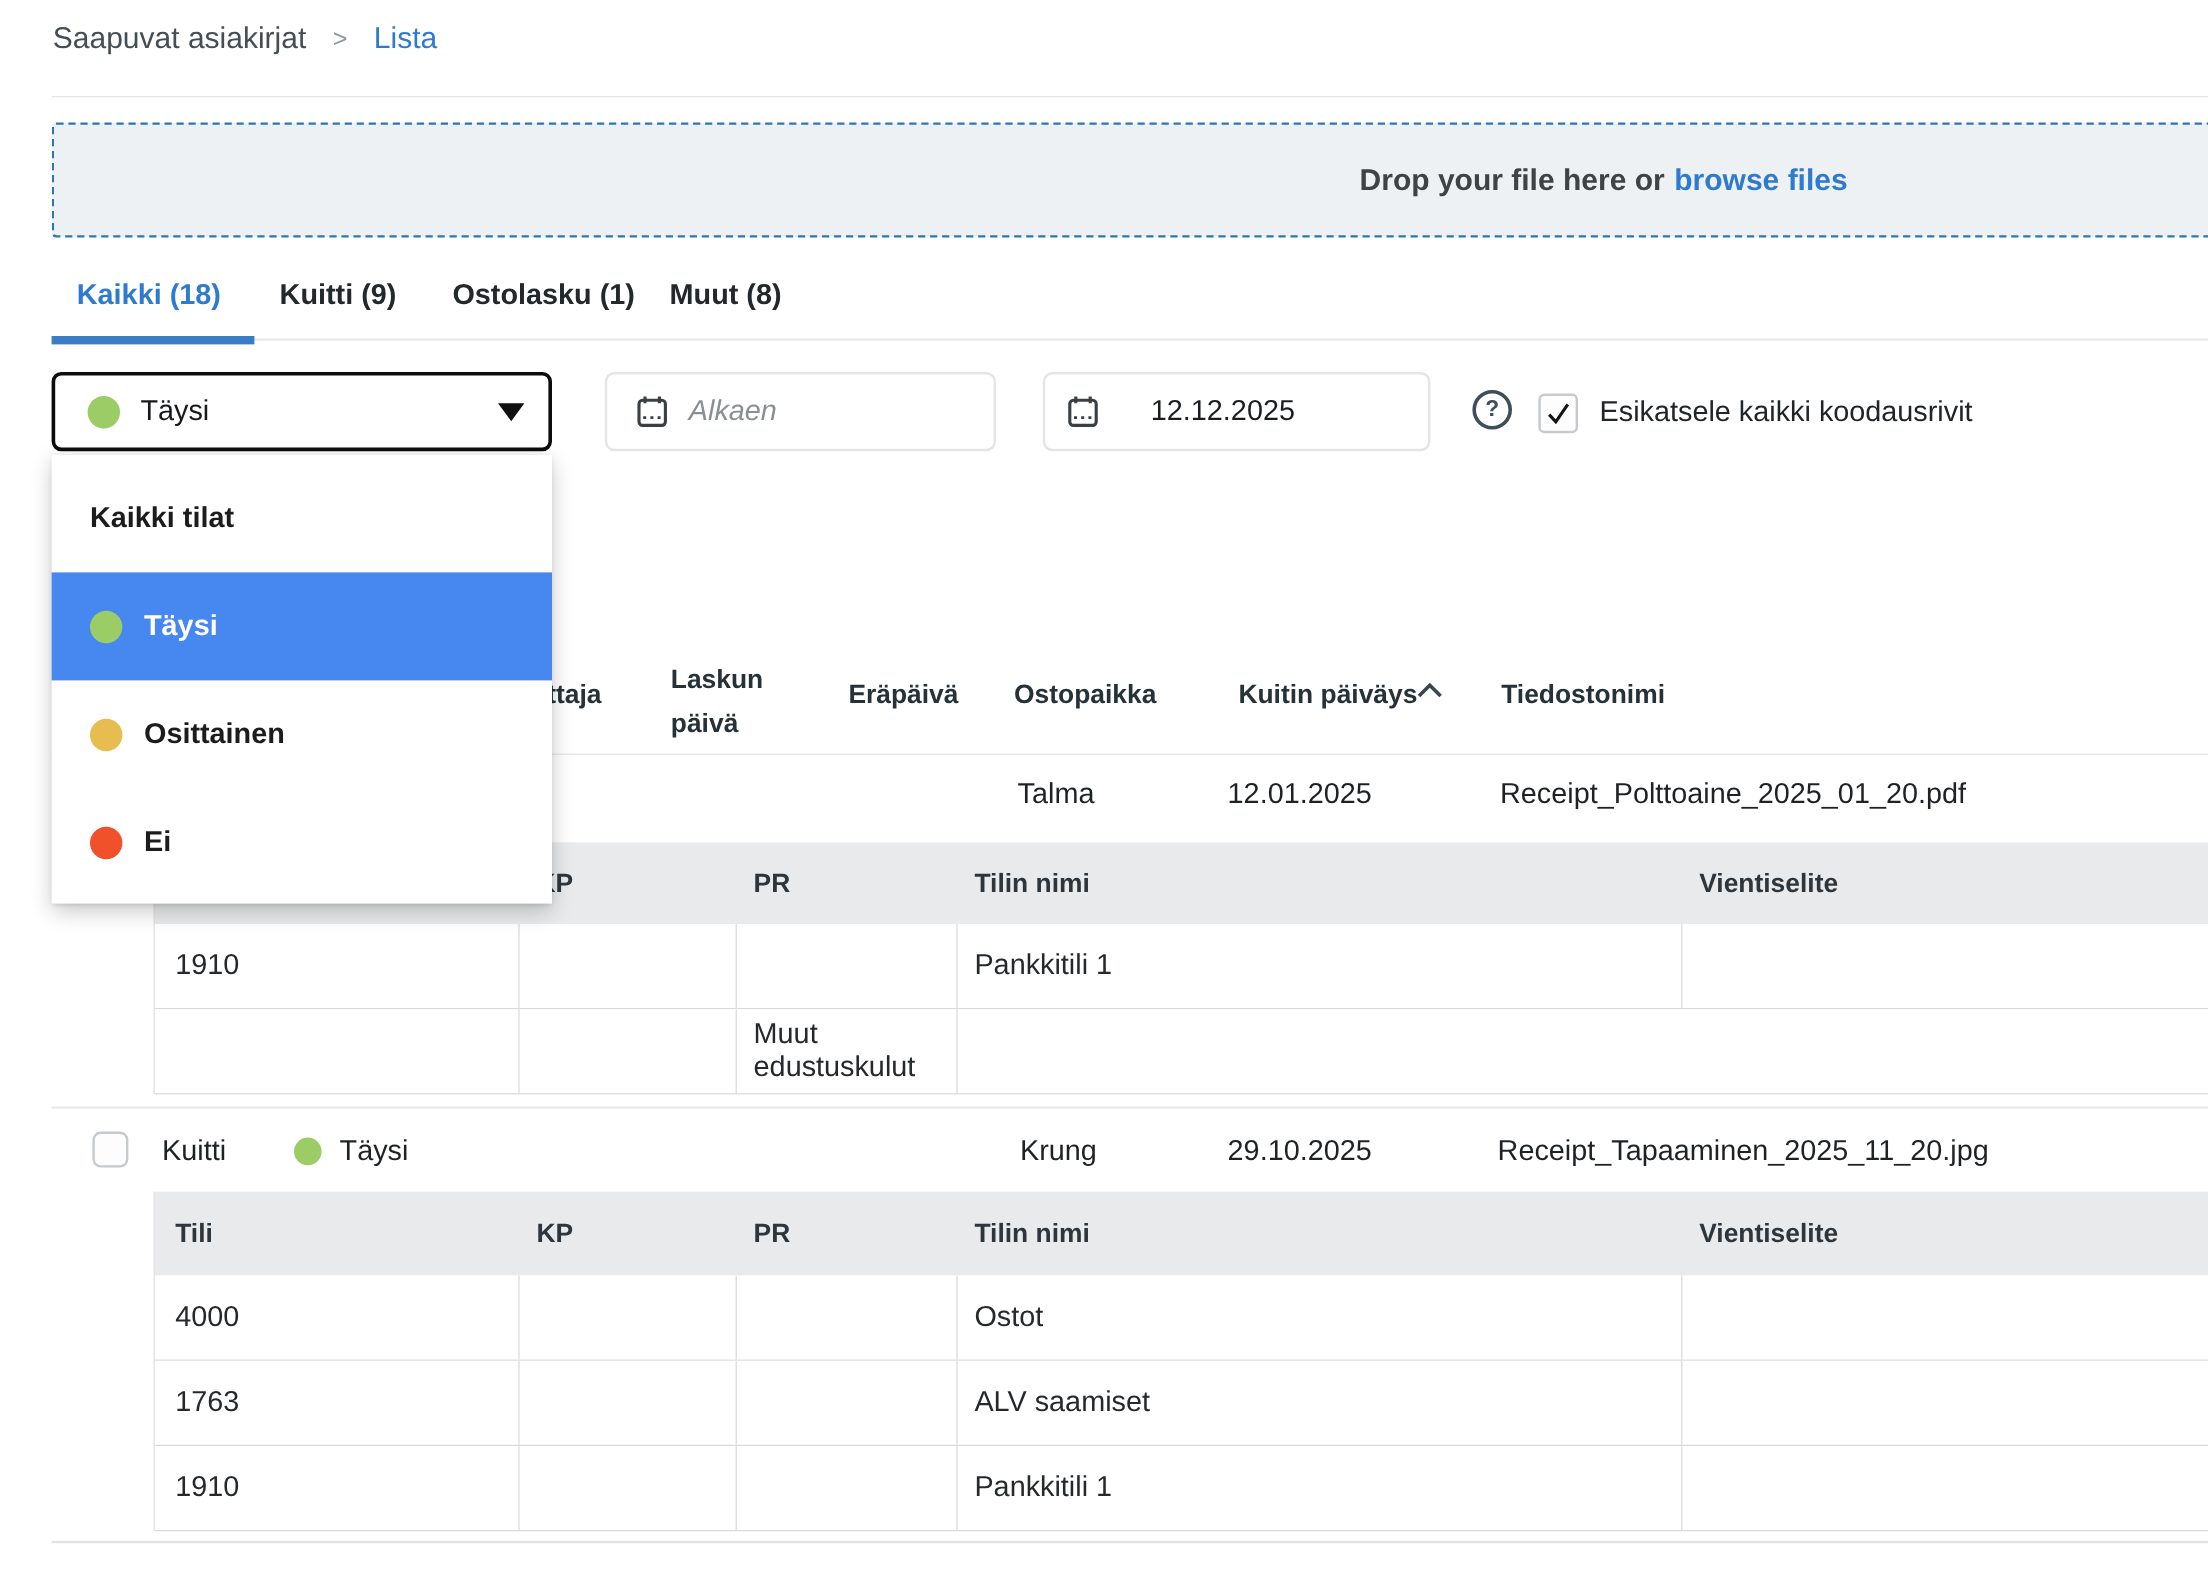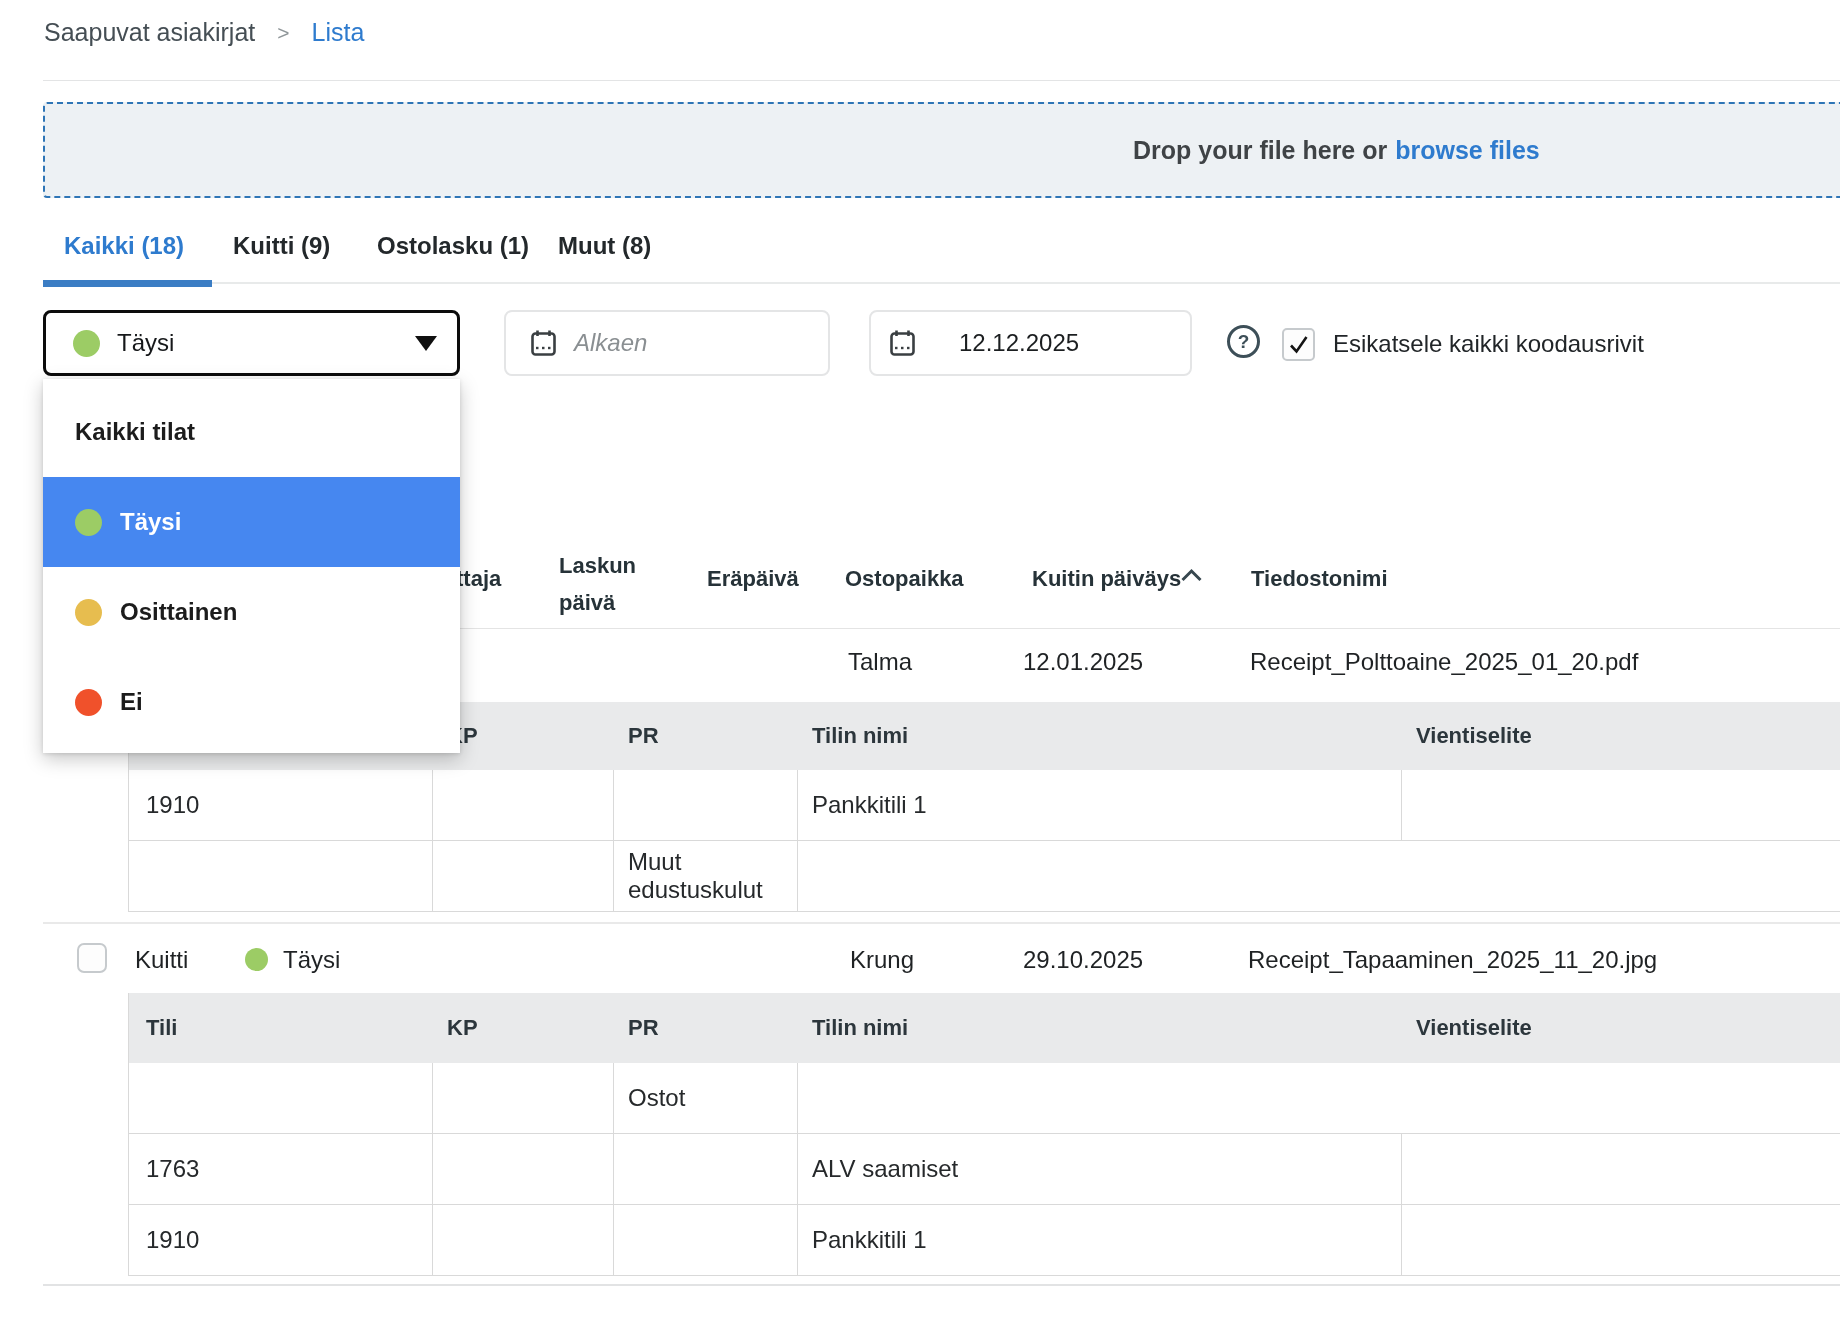--- a/index.html
+++ b/index.html
@@ -224,20 +224,21 @@
 
 <div class="abs subtable" style="top:993px;">
   <div class="sub-grid sub-head" style="height:70px;">
     <div>Tili</div>
     <div>KP</div>
     <div>PR</div>
     <div>Tilin nimi</div>
     <div>Vientiselite</div>
   </div>
   <div class="sub-grid sub-row">
+    <div>4000</div>
     <div></div>
     <div></div>
     <div>Ostot</div>
     <div></div>
   </div>
   <div class="sub-grid sub-row">
     <div>1763</div>
     <div></div>
     <div></div>
     <div>ALV saamiset</div>

